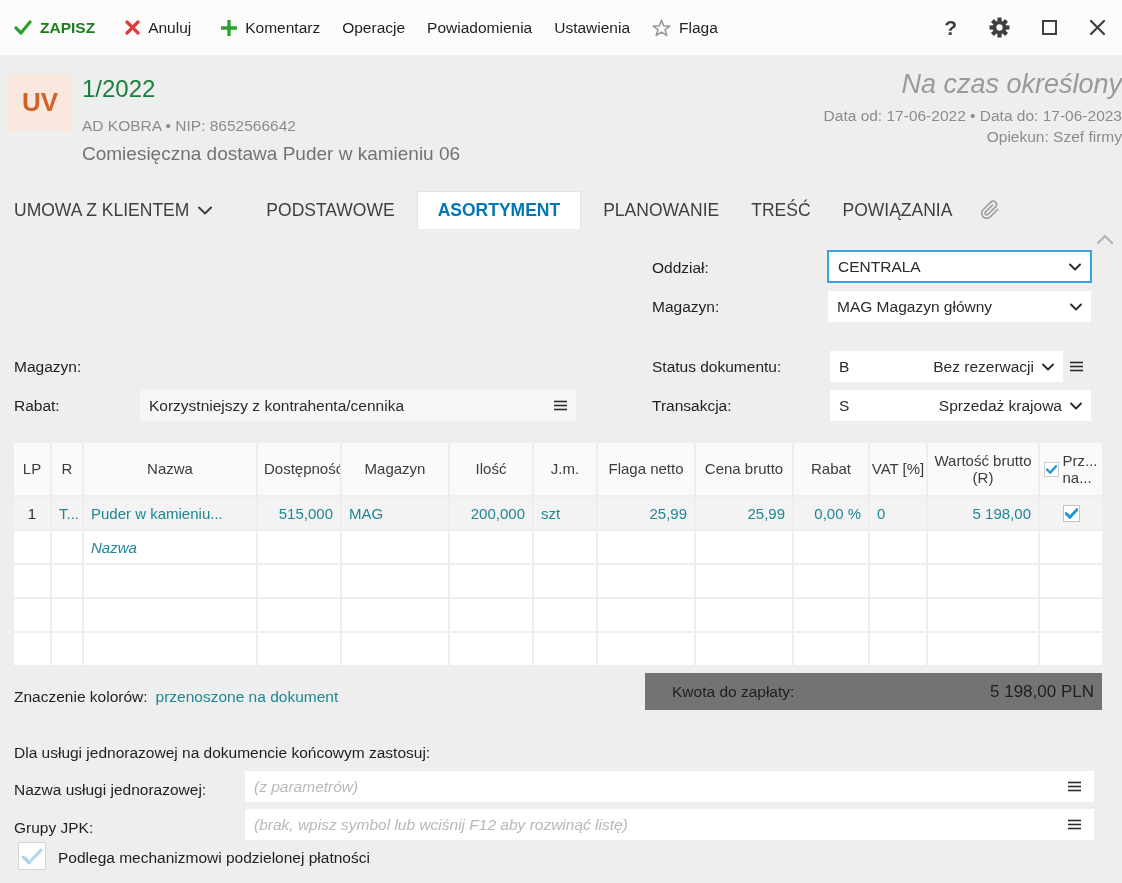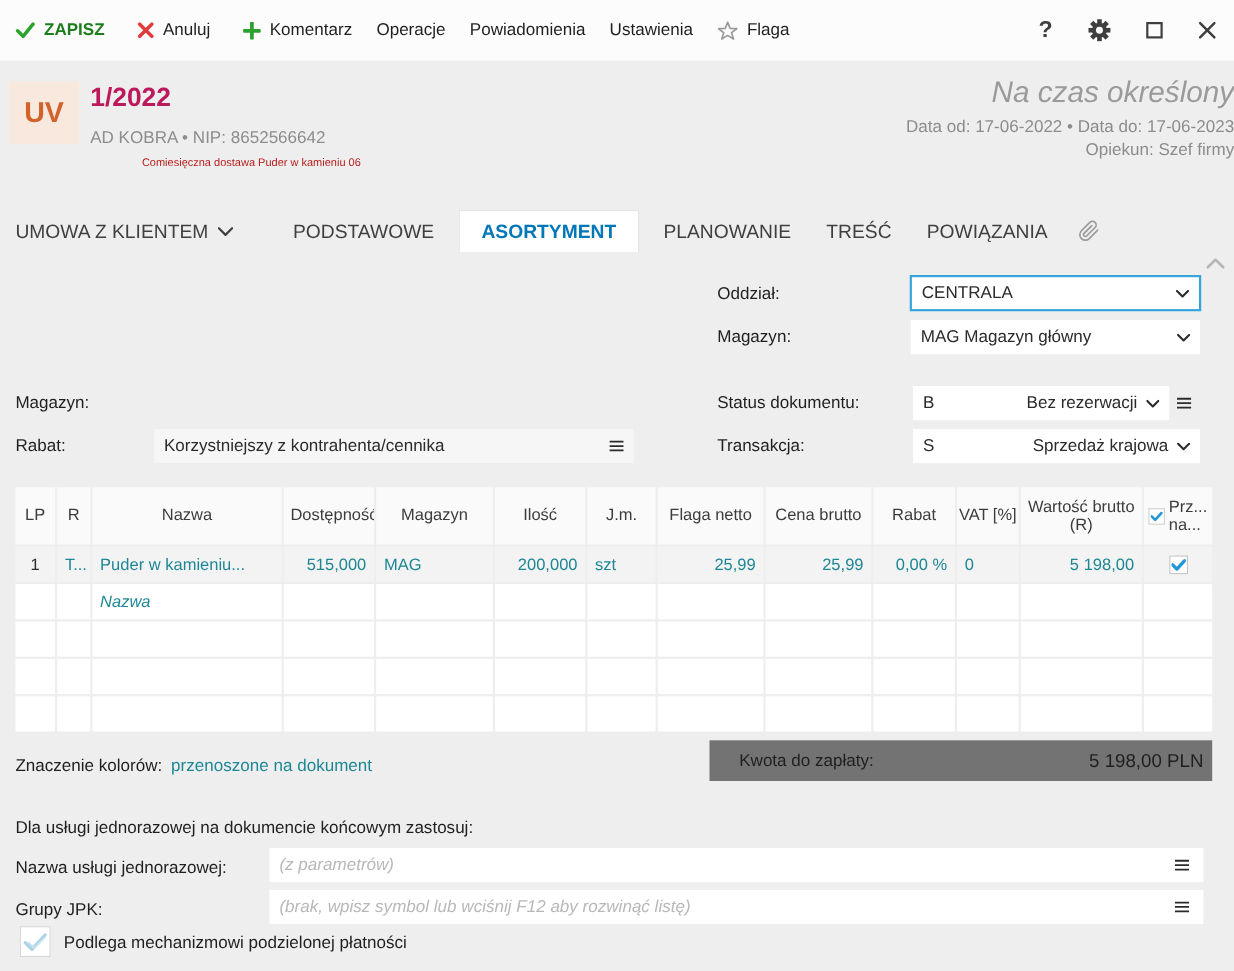--- a/index.html
+++ b/index.html
@@ -14,23 +14,23 @@
   .tb-gap { width:30px; }
   .tb-gap-s { width:22px; }
   .toolbar-right { margin-left:auto; display:flex; align-items:center; gap:32px; }
   .winicon { display:flex; align-items:center; justify-content:center; }
   .help-glyph { font-size:21px; color:#3f3f3f; font-weight:600; }
   .maxbox { width:15px; height:15px; border:2px solid #3f3f3f; }
 
   
   .hdr { position:absolute; top:55px; left:0; width:1122px; height:136px; }
   .badge { position:absolute; left:8px; top:19px; width:64px; height:57px; background:#f9e8de; color:#d2622a; font-size:26px; font-weight:bold; display:flex; align-items:center; justify-content:center; }
-  .doc-number { position:absolute; left:82px; top:20px; font-size:24px; font-weight:bold; color:#be185d; }
+  .doc-number { position:absolute; left:82px; top:20px; font-size:24px; font-weight:normal; color:#15803d; }
   .hdr-line1 { position:absolute; left:82px; top:62px; font-size:15.5px; color:#8c8c8c; }
-  .hdr-line2 { position:absolute; left:82px; top:88px; font-size:10px; color:#b91c1c;margin-left:47px; }
+  .hdr-line2 { position:absolute; left:82px; top:88px; font-size:19px; color:#737373; }
   .hdr-right { position:absolute; right:0; top:14px; text-align:right; }
   .term { font-size:27px; font-style:italic; color:#9a9a9a; }
   .hdr-dates { margin-top:7px; font-size:15.5px; color:#8c8c8c; }
   .hdr-caretaker { margin-top:3px; font-size:15.5px; color:#8c8c8c; }
 
   
   .tabbar { position:absolute; top:191px; left:0; width:1122px; height:38px; display:flex; align-items:stretch; padding-left:14px; font-size:17.5px; color:#3f3f3f; }
   .tab { display:flex; align-items:center; gap:9px; padding:0 16px; white-space:nowrap; }
   .tab.menu { padding-left:0; margin-right:22px; }
   .tab.active { background:#ffffff; border:1px solid #e3e3e3; border-bottom:none; color:#0077b6; font-weight:bold; padding:0 20px; margin:0 6px; }

